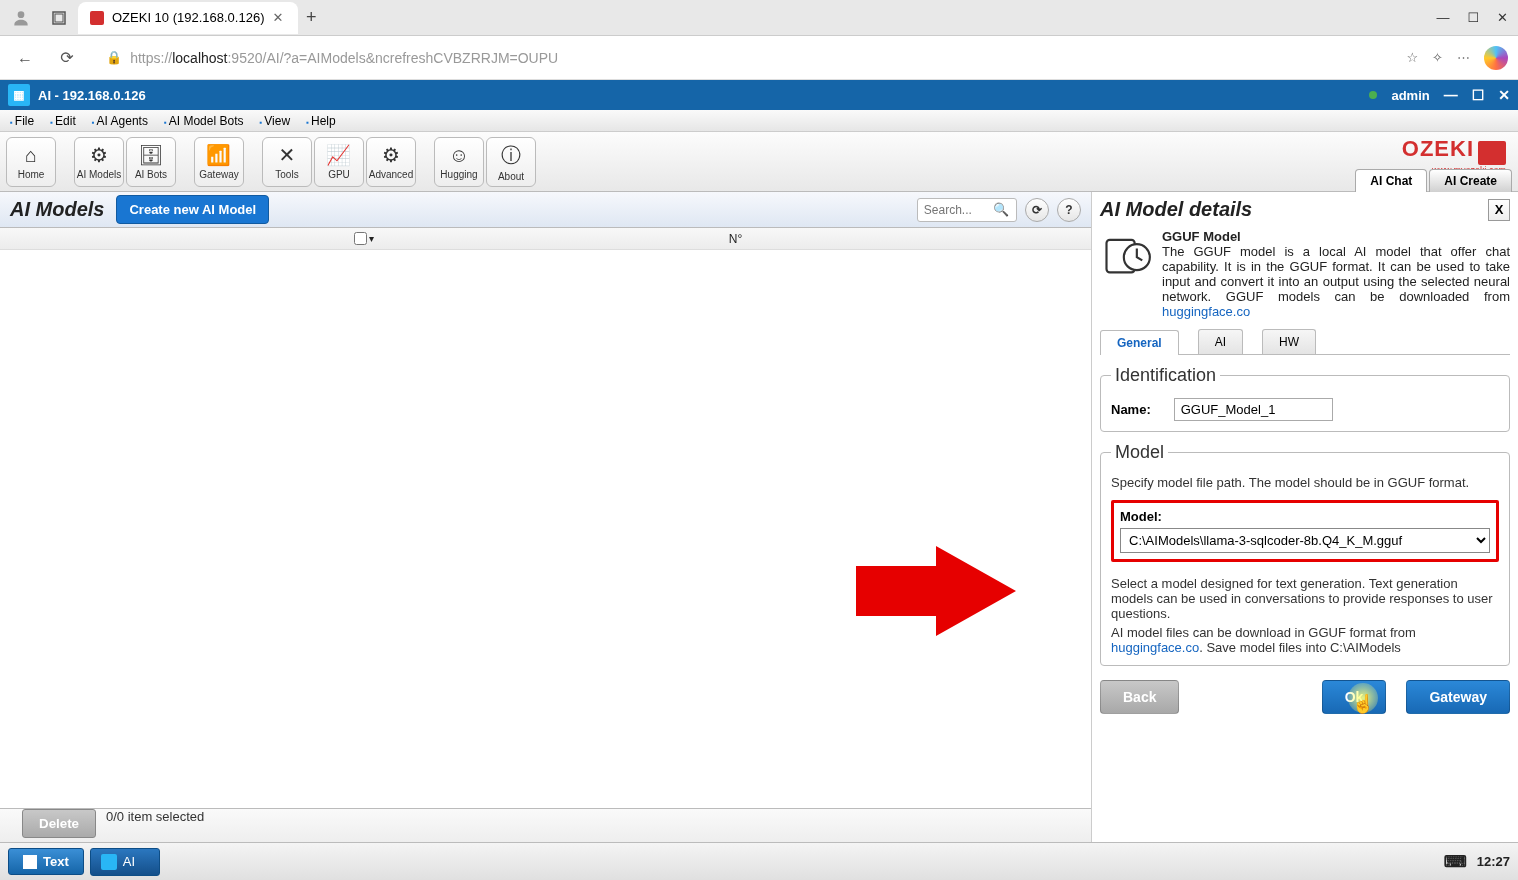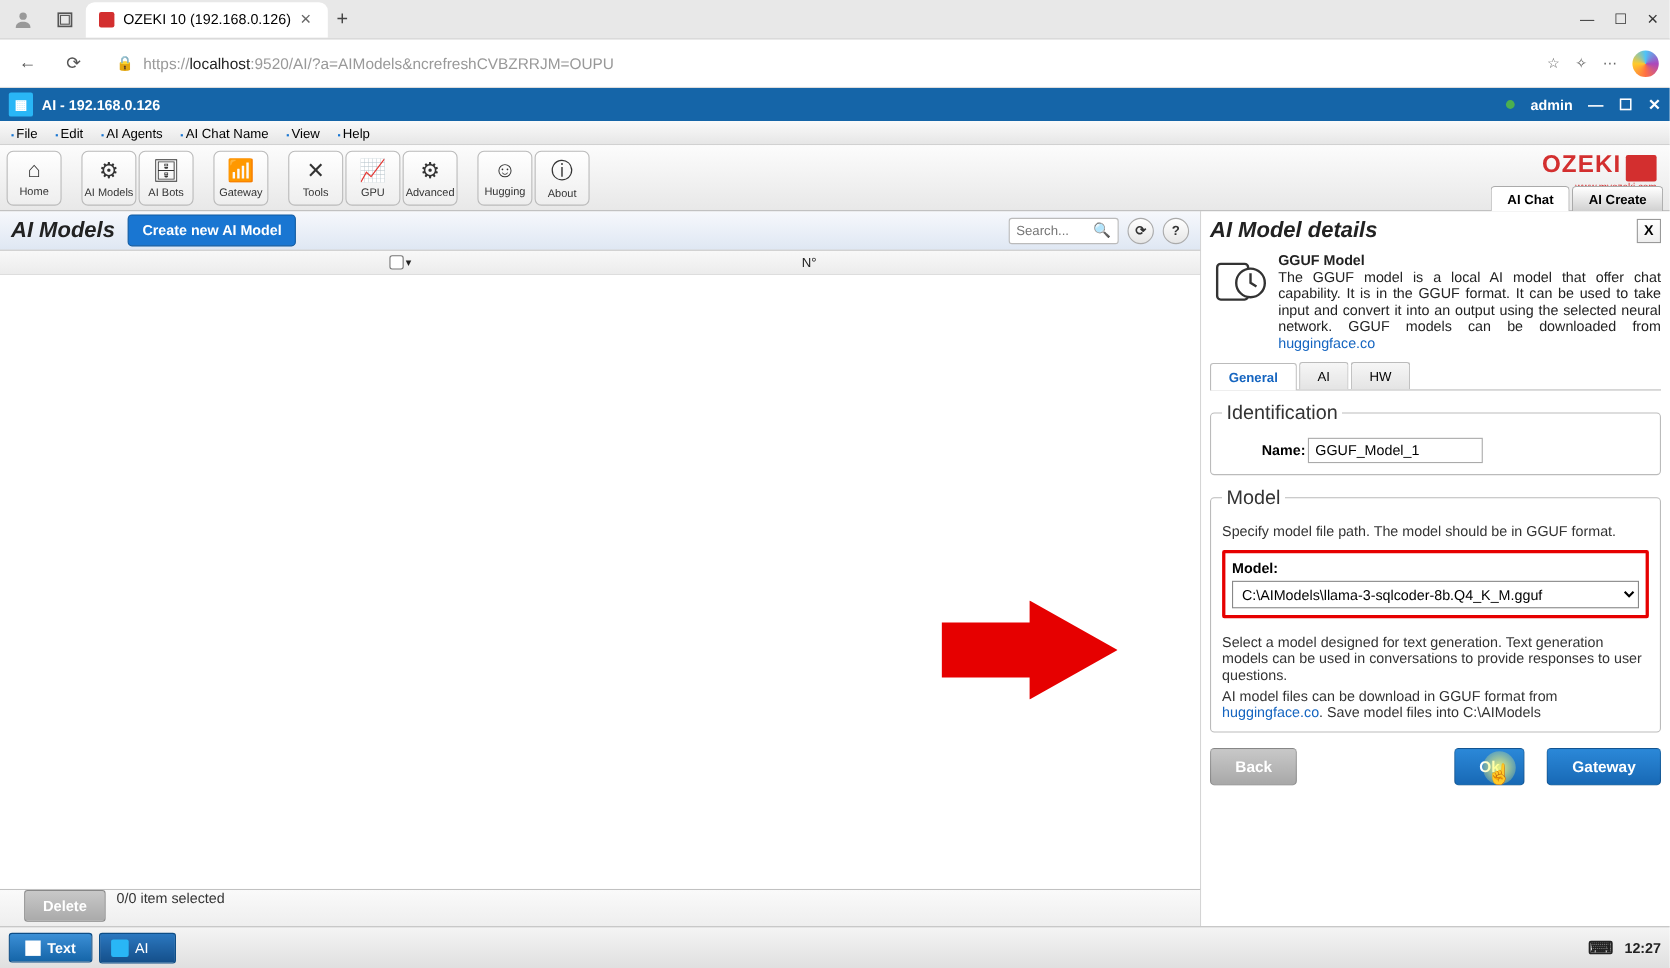--- a/index.html
+++ b/index.html
@@ -72,27 +72,27 @@
 
 .details-pane { width: 426px; padding: 6px 8px 0 8px; background: #fff; display: flex; flex-direction: column; overflow: hidden; }
 .details-hdr { display: flex; align-items: center; }
 .details-title { font-size: 20px; font-weight: bold; font-style: italic; color: #222; }
 .details-close { margin-left: auto; border: 1px solid #999; width: 22px; height: 22px; display: flex; align-items: center; justify-content: center; cursor: pointer; background: linear-gradient(#fff,#eee); font-weight: bold; }
 .details-desc { display: flex; gap: 10px; margin-top: 8px; }
 .details-desc-icon { width: 52px; height: 52px; flex-shrink: 0; }
 .details-desc-text { font-size: 13px; color: #222; text-align: justify; }
 .details-desc-text b { font-weight: bold; }
 .details-desc-text a { color: #1565c0; text-decoration: none; }
-.detail-tabs { display: flex; gap: 0; margin-top: 10px; border-bottom: 1px solid #bbb; }
+.detail-tabs { display: flex; gap: 17px; margin-top: 10px; border-bottom: 1px solid #bbb; }
 .detail-tab { padding: 5px 16px; border: 1px solid #bbb; border-bottom: none; background: linear-gradient(#f6f6f6, #e4e4e4); font-size: 12px; cursor: pointer; border-radius: 3px 3px 0 0; margin-right: 2px; }
 .detail-tab.active { background: #fff; color: #1565c0; font-weight: bold; position: relative; top: 1px; }
 
 fieldset { border: 1px solid #bbb; border-radius: 4px; margin-top: 10px; padding: 12px 10px 10px 10px; }
 legend { font-size: 18px; color: #333; padding: 0 4px; }
-.field-row { display: flex; align-items: center; gap: 2px; font-size: 13px; margin-left: 36px; }
+.field-row { display: flex; align-items: center; gap: 23px; font-size: 13px; }
 .field-row label { font-weight: bold; }
 .field-row input { border: 1px solid #aaa; padding: 3px 6px; font-size: 13px; width: 159px; }
 .model-desc { font-size: 13px; color: #333; margin-bottom: 10px; }
 
 .model-select-wrap { border: 3px solid #e60000; padding: 6px; border-radius: 2px; margin-bottom: 8px; }
 .model-select-wrap label { font-weight: bold; font-size: 13px; display: block; margin-bottom: 4px; }
 .model-select { width: 100%; border: 1px solid #888; padding: 3px 4px; font-size: 13px; background: #fff; }
 
 .help-text { font-size: 13px; color: #333; margin-top: 4px; }
 .help-text a { color: #1565c0; text-decoration: none; }
@@ -175,21 +175,21 @@
     <span class="win-btn">—</span>
     <span class="win-btn">☐</span>
     <span class="win-btn">✕</span>
   </div>
 </div>
 
 <div class="menu-bar">
   <span class="menu-item">File</span>
   <span class="menu-item">Edit</span>
   <span class="menu-item">AI Agents</span>
-  <span class="menu-item">AI Chat Name</span>
+  <span class="menu-item">AI Model Bots</span>
   <span class="menu-item">View</span>
   <span class="menu-item">Help</span>
 </div>
 
 <div class="toolbar-row">
   <div class="toolbar-btn">
       <span class="tb-icon">⌂</span>
       <span>Home</span>
     </div>
   <div class="toolbar-sep"></div>

